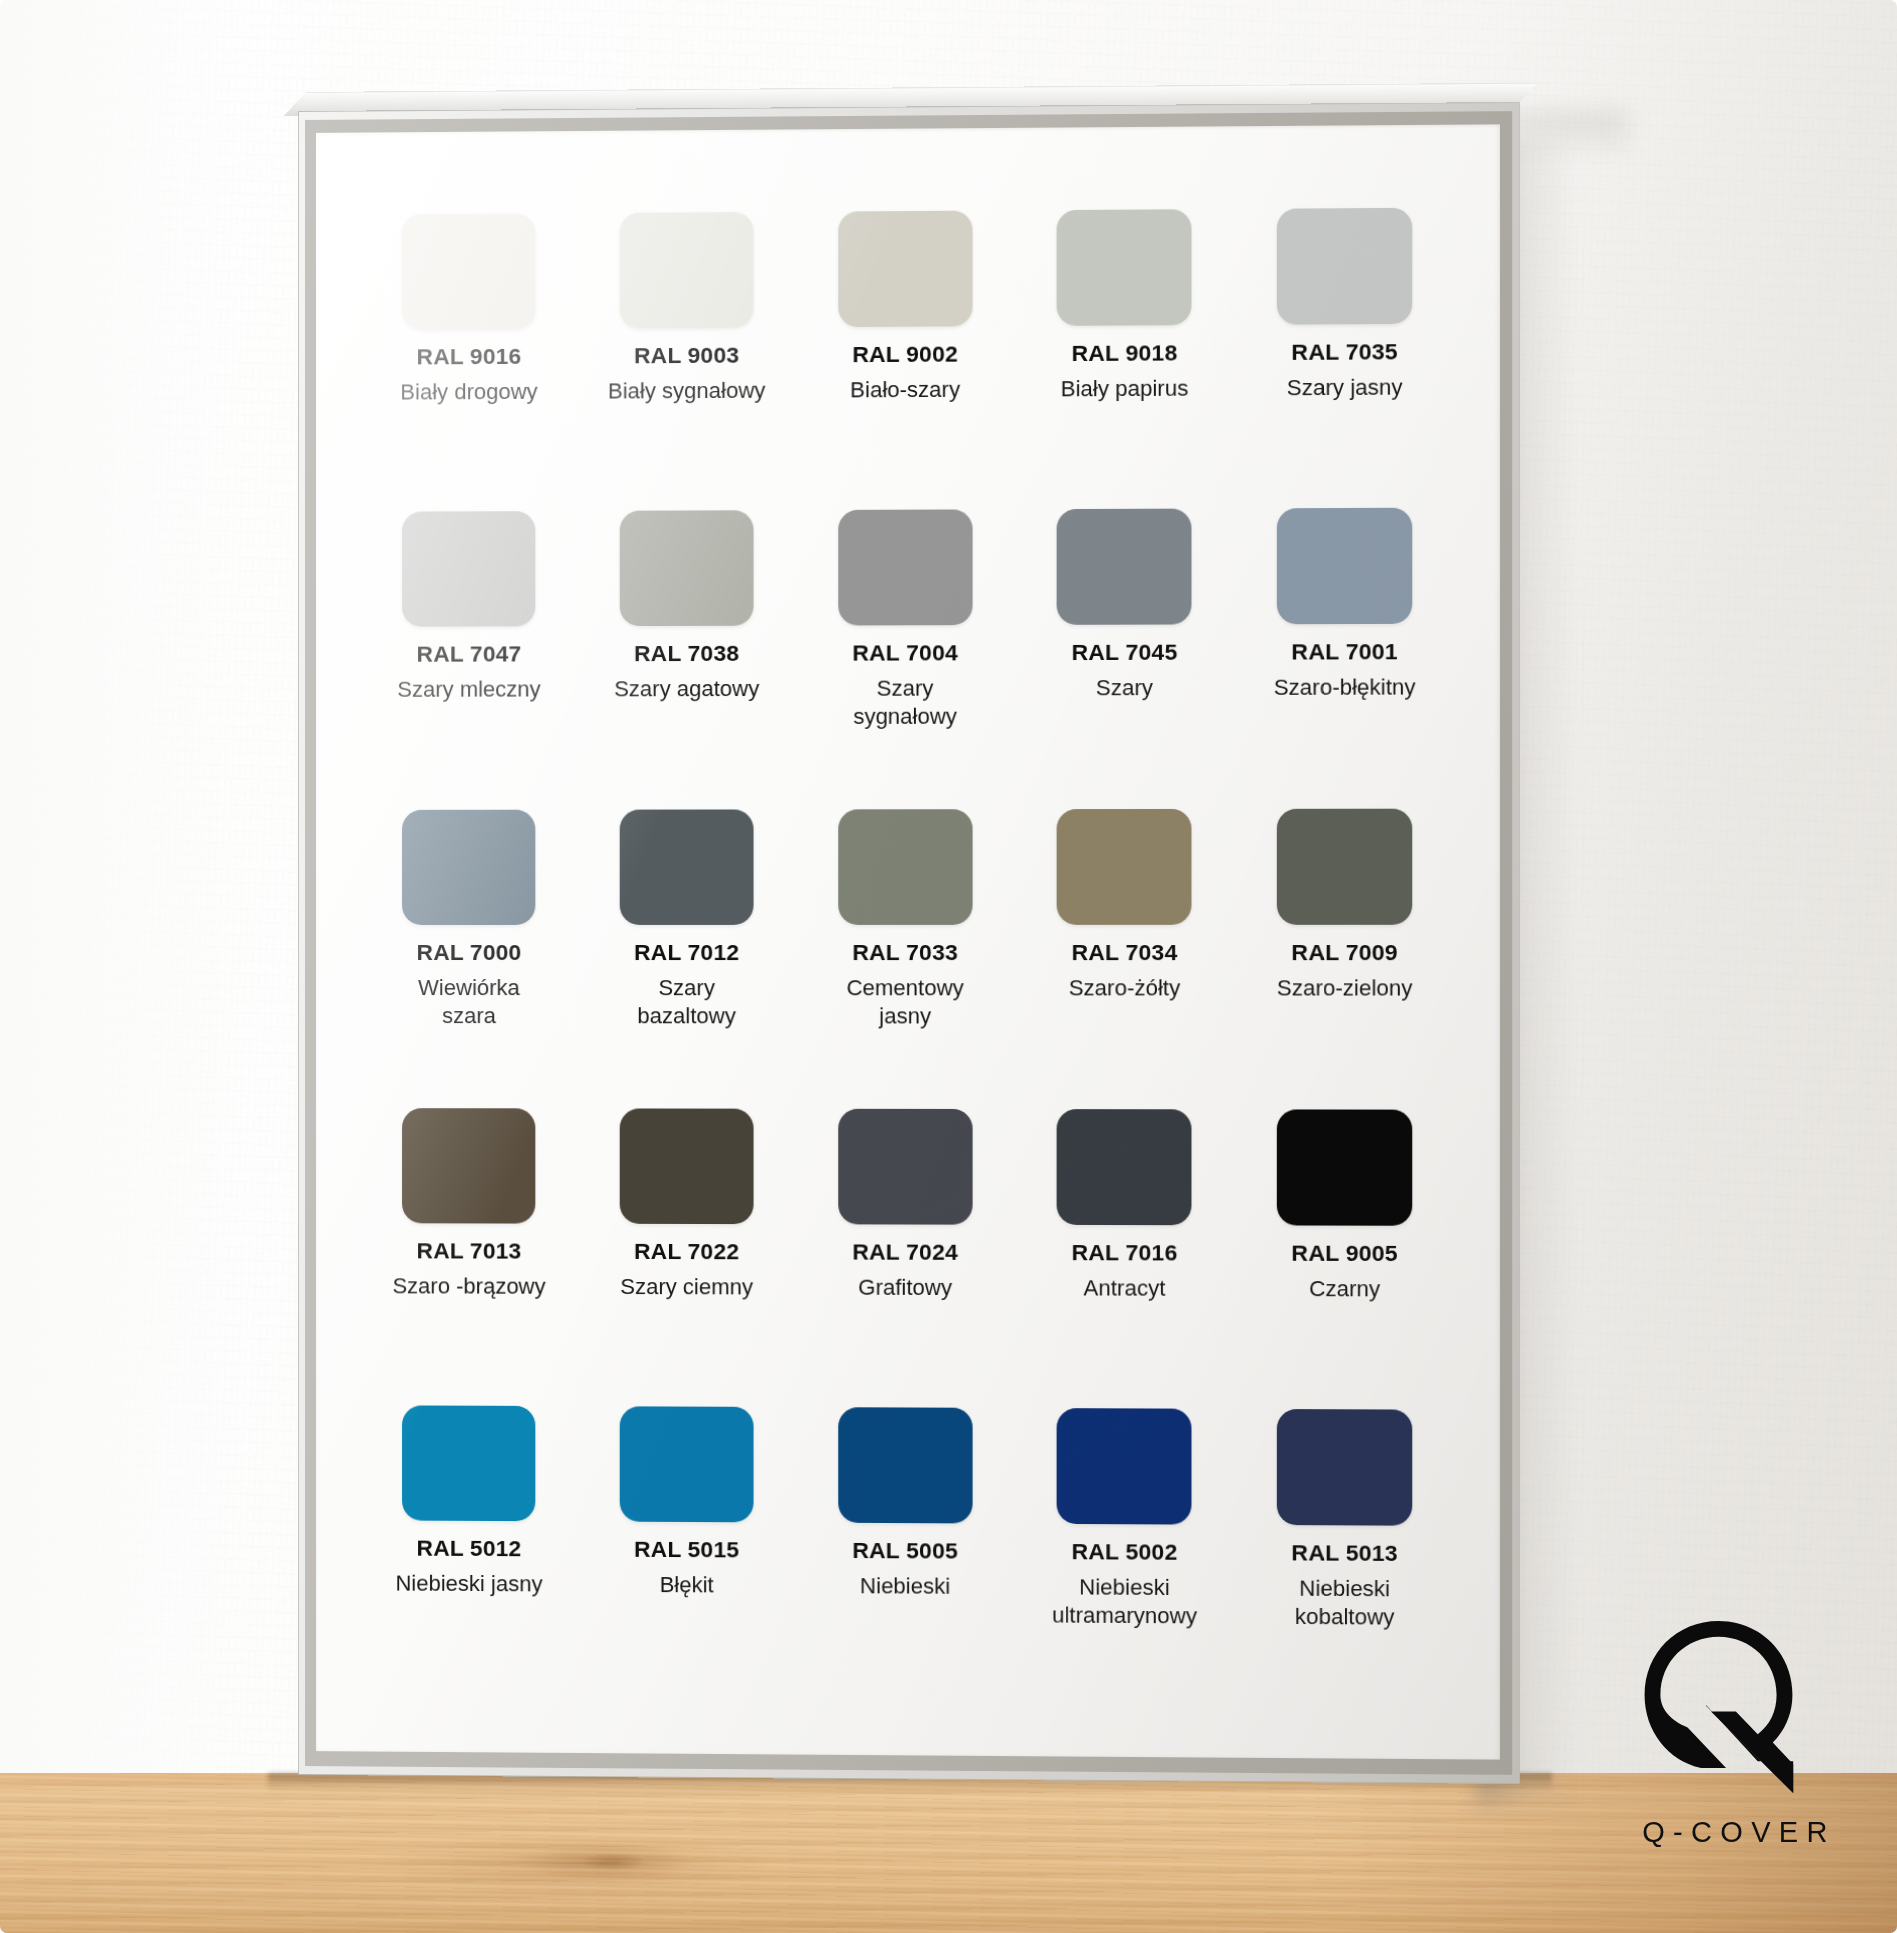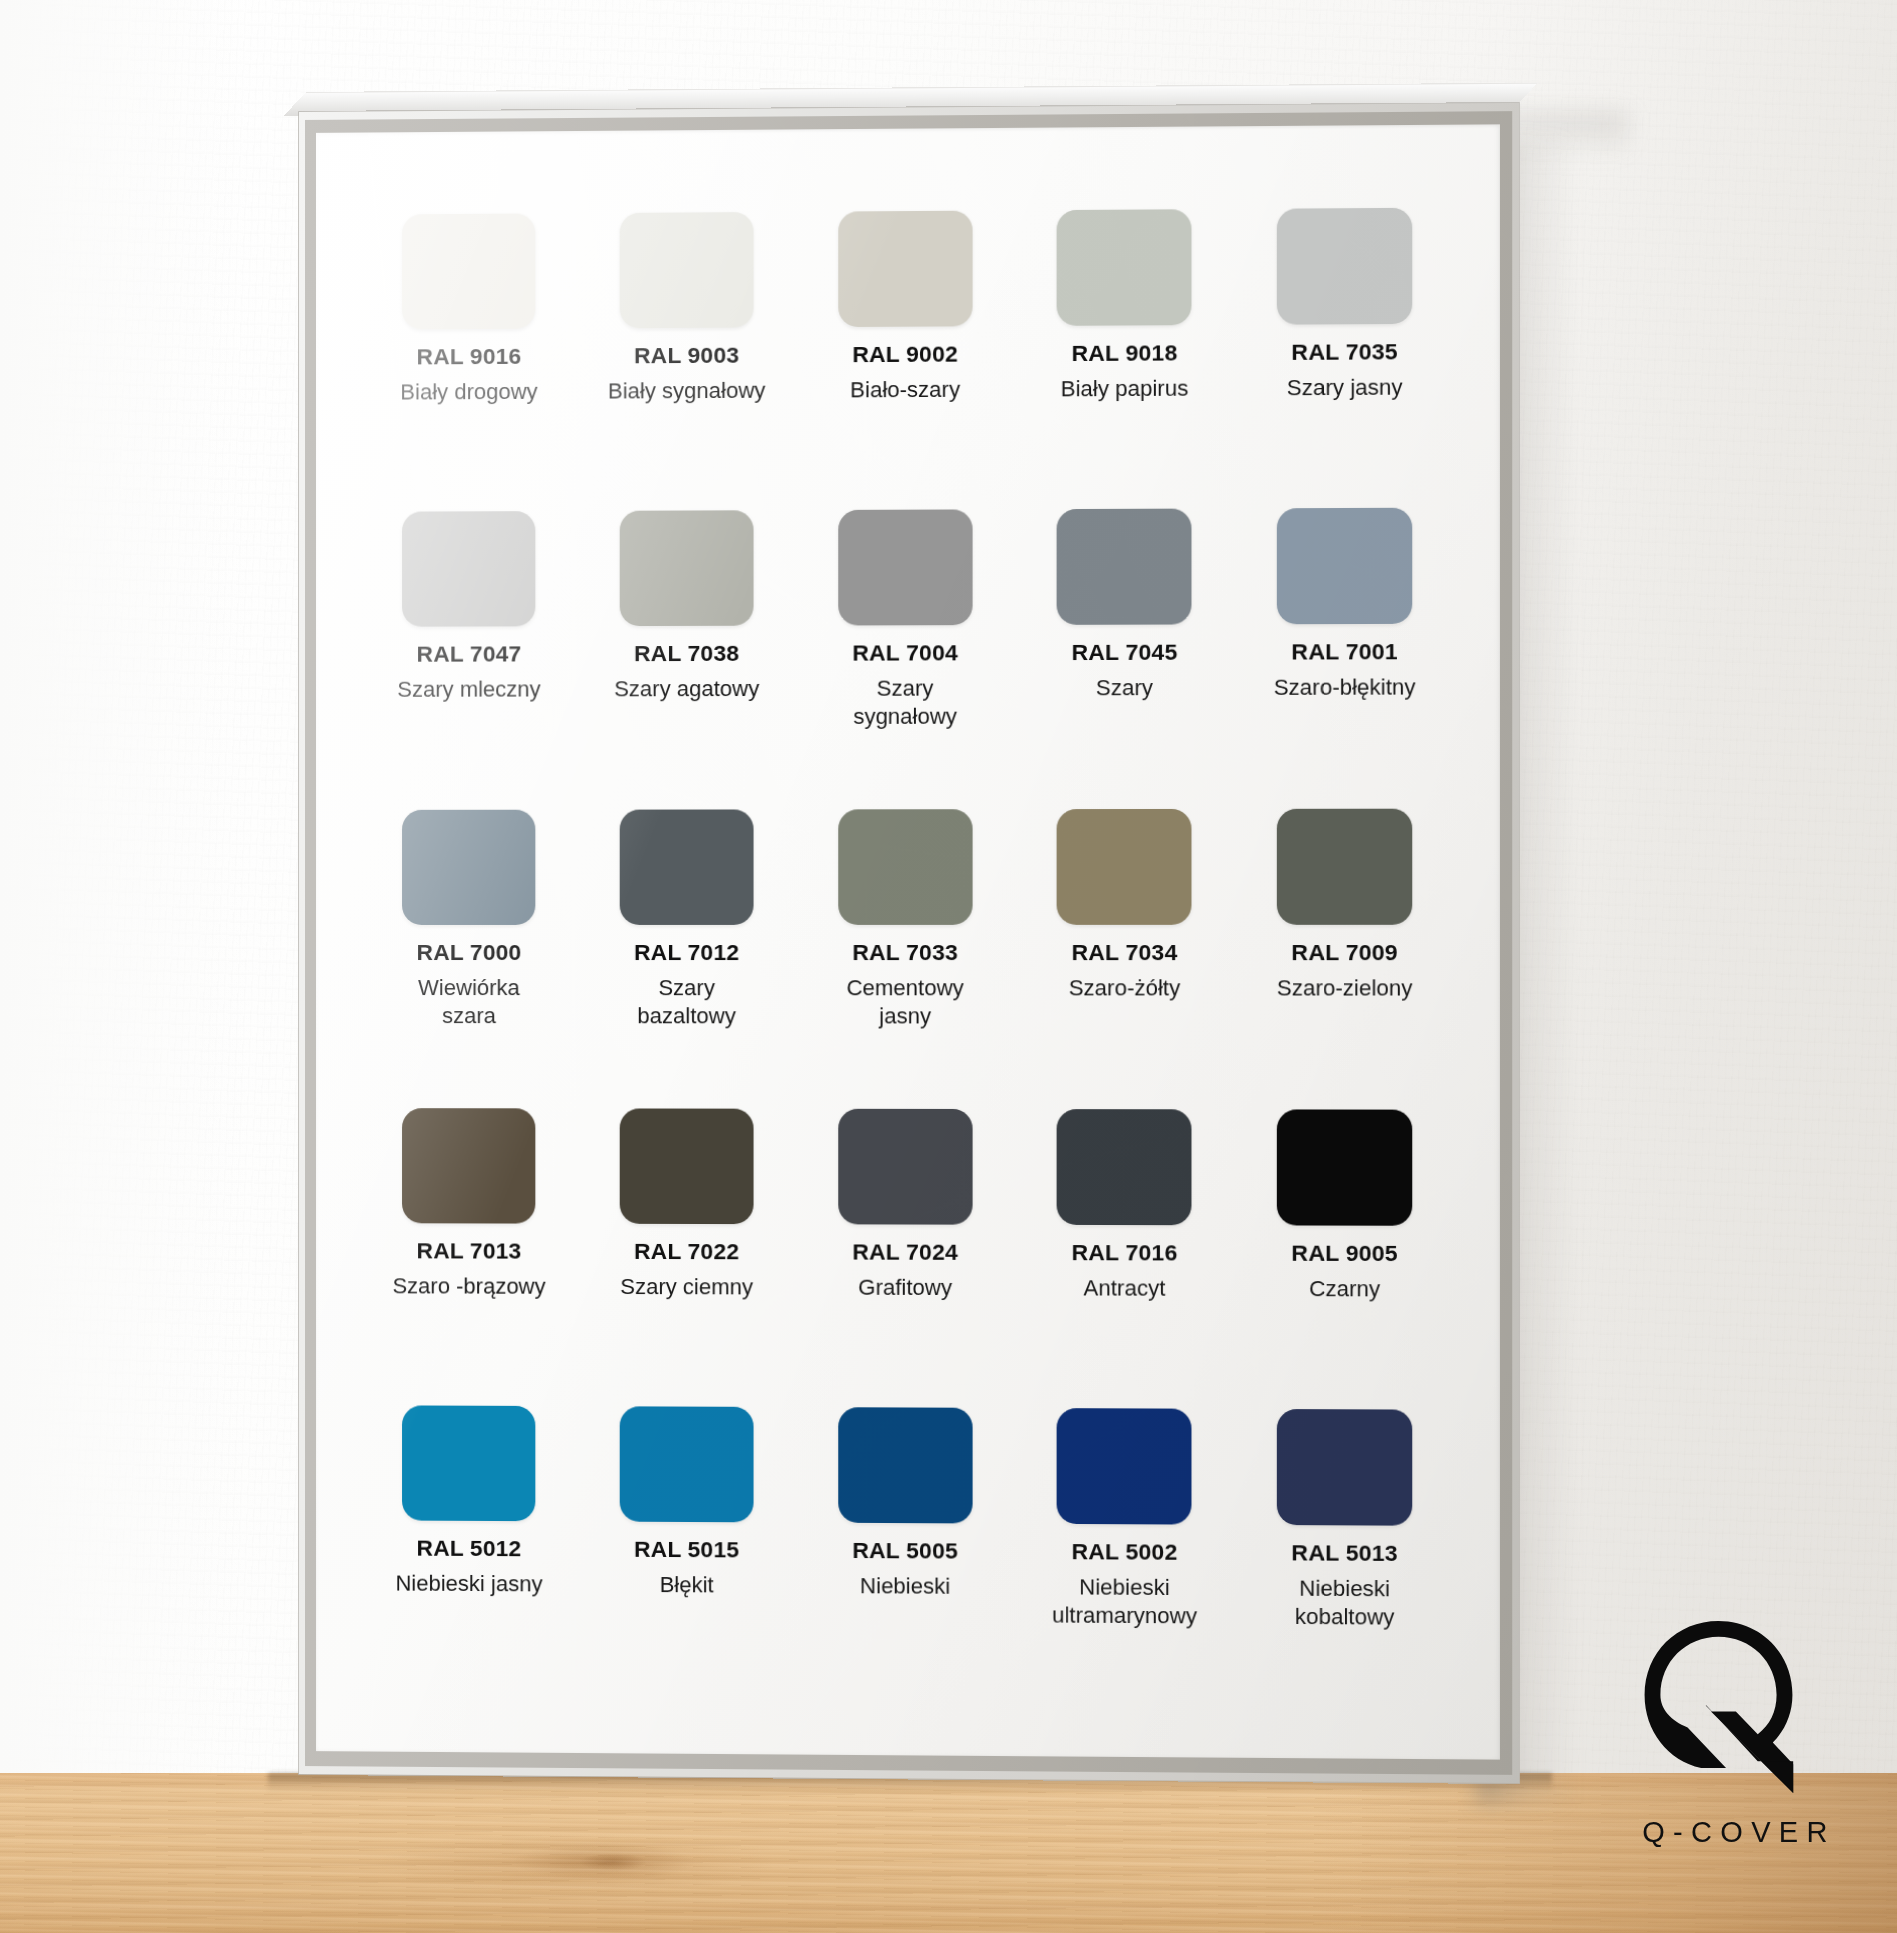--- a/index.html
+++ b/index.html
@@ -3,21 +3,21 @@
 <meta charset="utf-8">
 <style>
   html,body{margin:0;padding:0;}
   body{
     width:1897px;height:1933px;
     font-family:"Liberation Sans", sans-serif;
     overflow:hidden;position:relative;background:#ffffff;
   }
 
   
-  #scene{position:absolute;inset:0;overflow:hidden;}
+  #scene{position:absolute;inset:0;overflow:hidden;border-radius:7px;}
 
   .wall{
     position:absolute;left:0;top:0;width:1897px;height:1773px;
     background:
       linear-gradient(105deg,#ffffff 0%,#fdfdfc 38%,#f7f6f4 62%,#eceae6 80%,#e4e1dc 100%);
   }
   .wall-texture{
     position:absolute;inset:0;
     background-image:
       repeating-linear-gradient(92deg, rgba(0,0,0,0.012) 0px, rgba(0,0,0,0) 2.3px, rgba(255,255,255,0.02) 4.5px, rgba(0,0,0,0) 6.8px),

